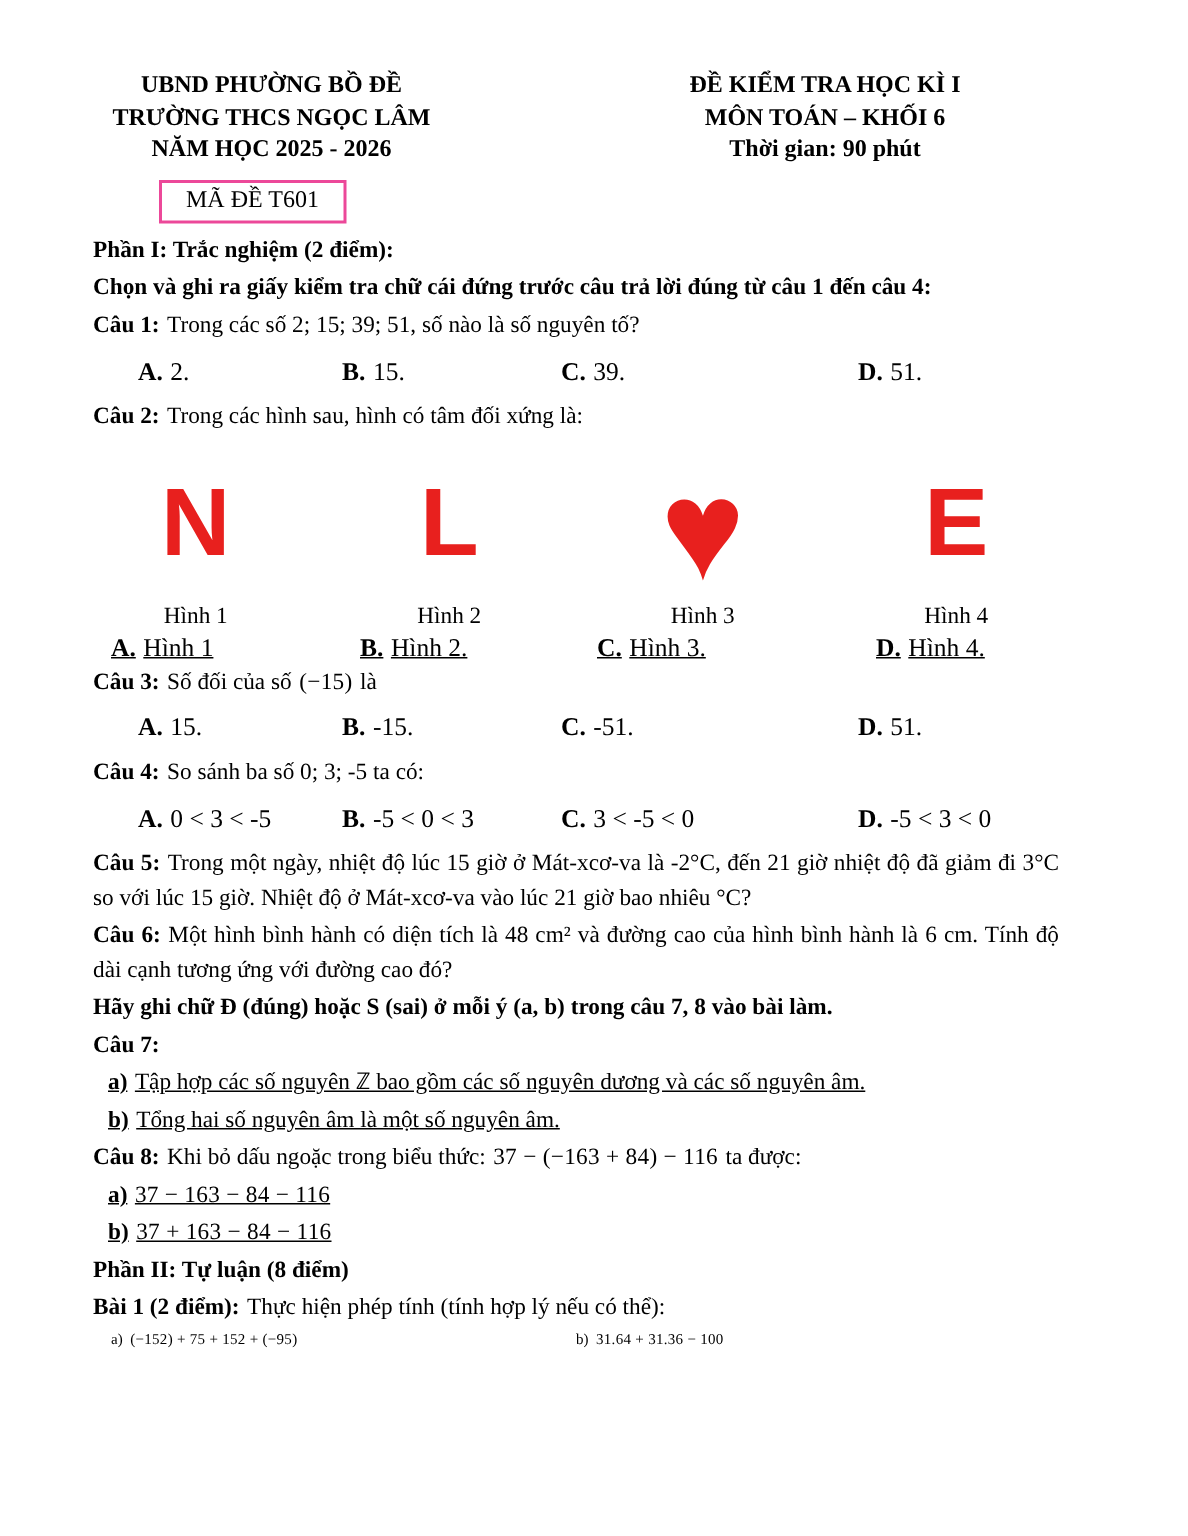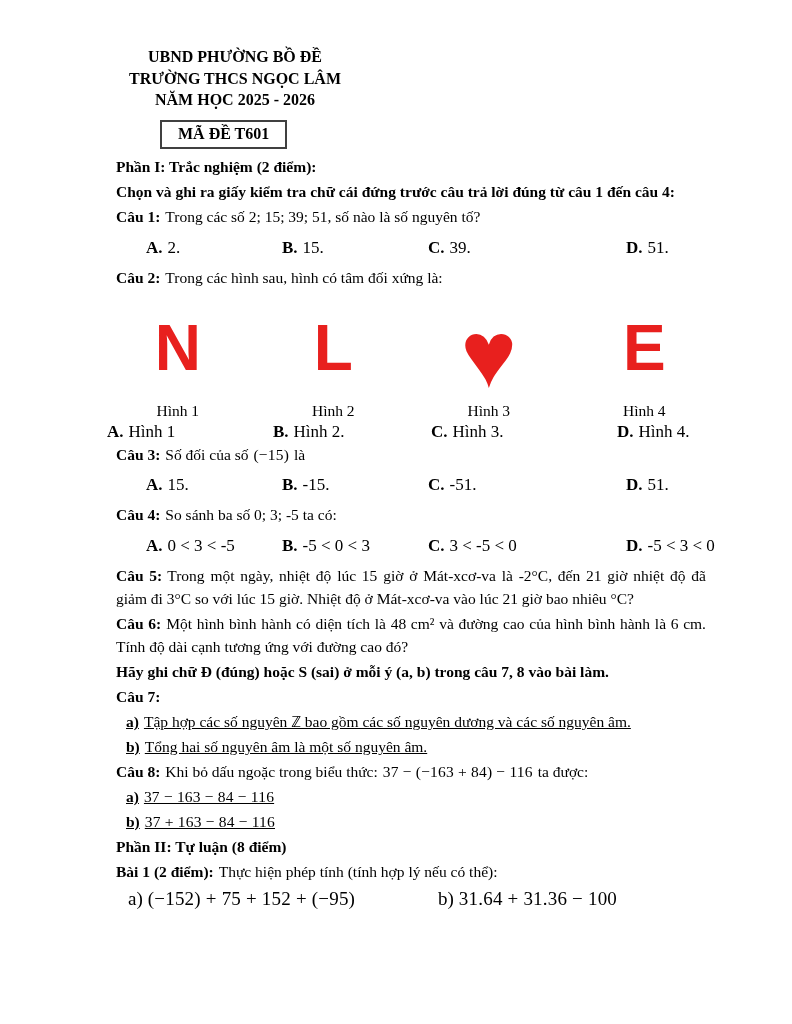--- a/index.html
+++ b/index.html
@@ -3,71 +3,76 @@
 <meta charset="utf-8">
 <style>
   * { box-sizing: border-box; margin: 0; padding: 0; }
   html, body { background: #ffffff; }
   body {
     width: 792px; height: 1024px;
     font-family: "Liberation Serif", serif;
     color: #000;
     overflow: hidden;
   }
-  .page { padding: 46px 70px 30px 100px; height: 100%; }
+  .page { padding: 46px 70px 30px 46px; height: 100%; }
 
   
   .hdr { display: flex; justify-content: space-between; font-weight: bold; font-size: 16px; line-height: 1.35; }
   .hdr-col { text-align: center; }
   .hdr-col.left { min-width: 270px; }
   .hdr-col.right { min-width: 300px; margin-right: 22px; }
 
   .code-row { margin: 9px 0 7px 60px; }
-  .code-box { display: inline-block; border: 2px solid #404040; padding: 3px 16px 4px; font-weight: bold; font-size: 16px; }
+  .code-box { display: inline-block; border: 2px solid #ec4899; padding: 3px 16px 4px; font-weight: normal; font-size: 16px; }
 
   
   .line { font-size: 15.5px; line-height: 1.48; margin: 2px 16px; }
   .bold { font-weight: bold; }
   .just { text-align: justify; }
   .qlabel { font-weight: bold; margin-right: 5px; text-align: center; }
   .gap { margin-right: 5px; }
 
   
   .opts { display: grid; grid-template-columns: 136px 146px 198px 1fr; margin: 9px 0 9px 46px; font-size: 17px; }
-  .opts.wide { grid-template-columns: 166px 158px 186px 1fr; margin-left: 7px; margin-top: 2px; margin-bottom: 2px; }
+  .opts.wide { grid-template-columns: 166px 158px 186px 1fr; margin-left: 28px; margin-top: 2px; margin-bottom: 2px; text-decoration: underline; }
   .ol { font-weight: bold; margin-right: 5px; }
 
   
   .figures { display: grid; grid-template-columns: repeat(4, 1fr); align-items: center; height: 92px; margin: 12px 0 2px; }
   .fig { text-align: center; }
   .glyph {
     color: #e8201e;
     font-family: "Liberation Sans", sans-serif;
     font-weight: 700;
     font-size: 64px;
     line-height: 1;
   }
   .fig-heart .glyph { font-size: 95px; line-height: 0.8; position: relative; top: 6px; }
   .figcaps { display: grid; grid-template-columns: repeat(4, 1fr); text-align: center; font-size: 15.5px; margin: 8px 0 2px; }
 
   .sub-item { margin-left: 26px; text-decoration: underline; }
   .math { letter-spacing: 0.2px; }
 
-  .two-col { display: grid; grid-template-columns: 310px 1fr; margin: 4px 0 4px 28px; font-size: 19px; }
+  .two-col { display: grid; grid-template-columns: 310px 1fr; margin: 4px 0 4px 28px; font-size: 10px; }
 </style>
 </head>
 <body>
 
 <div class="page">
 
   <header class="hdr">
     <div class="hdr-col left">
       <div>UBND PHƯỜNG BỒ ĐỀ</div>
       <div>TRƯỜNG THCS NGỌC LÂM</div>
       <div>NĂM HỌC 2025 - 2026</div>
+    </div>
+    <div class="hdr-col right">
+      <div>ĐỀ KIỂM TRA HỌC KÌ I</div>
+      <div>MÔN TOÁN – KHỐI 6</div>
+      <div>Thời gian: 90 phút</div>
     </div>
   </header>
 
   <div class="code-row">
     <span class="code-box">MÃ ĐỀ T601</span>
   </div>
 
   <div class="line bold">Phần I: Trắc nghiệm (2 điểm):</div>
   <div class="line bold">Chọn và ghi ra giấy kiểm tra chữ cái đứng trước câu trả lời đúng từ câu 1 đến câu 4:</div>
 

